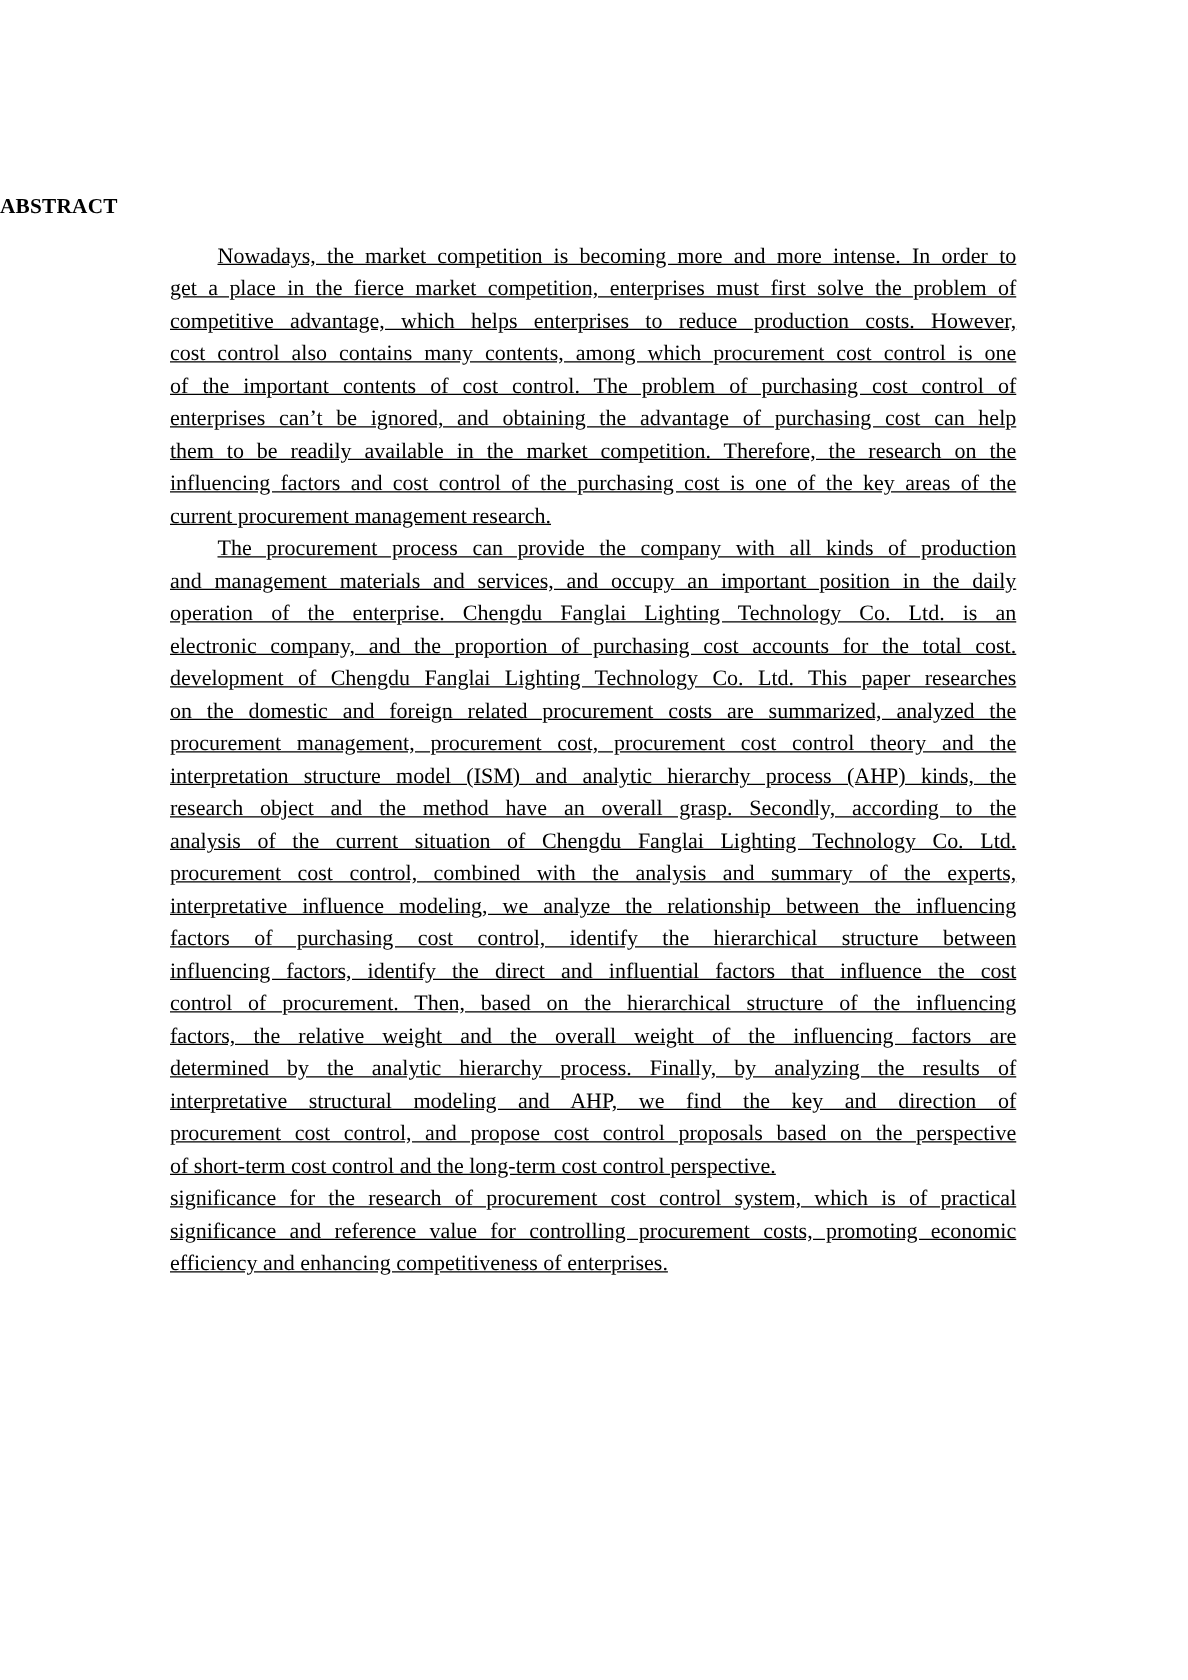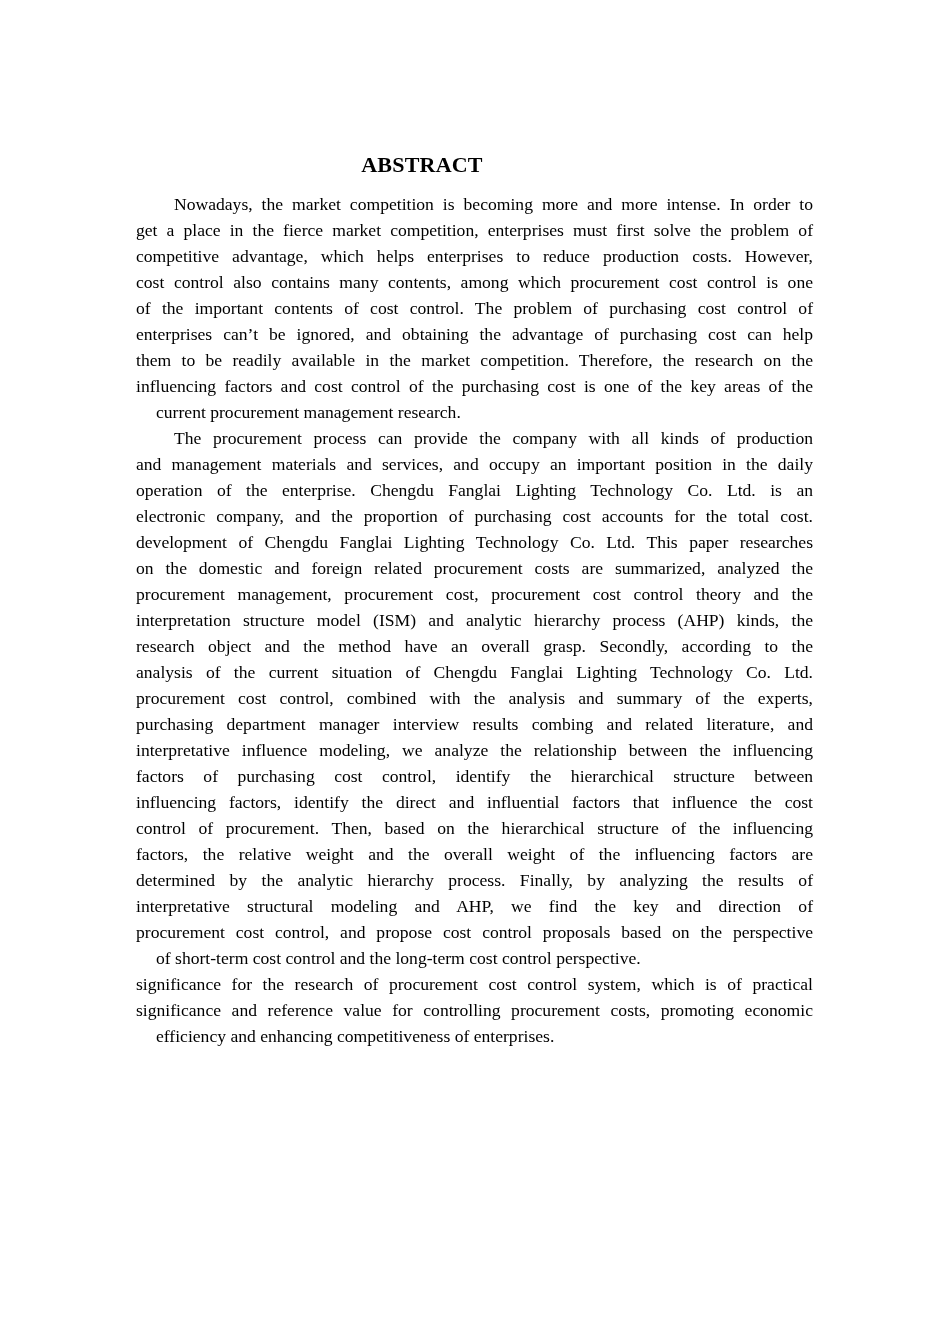--- a/index.html
+++ b/index.html
@@ -21,23 +21,23 @@
     top: 0;
     width: 950px;
     height: 1344px;
     background: #ffffff;
   }
   .title {
     position: absolute;
     left: 0;
     width: 844px;
     top: 150px;
-    text-align: center;
+    text-align: left;
     font-weight: bold;
-    font-size: 22px;
+    font-size: 17px;
     line-height: 30px;
     letter-spacing: 0.2px;
   }
   .body-text {
     position: absolute;
     left: 136px;
     top: 191px;
     width: 677px;
   }
   .para {
@@ -45,27 +45,27 @@
   }
   .line {
     display: block;
     height: 26px;
     line-height: 26px;
     font-size: 17.6px;
     text-align: justify;
     text-align-last: justify;
     white-space: nowrap;
     overflow: visible;
+    text-decoration: underline;
   }
   .line.first {
     padding-left: 38px;
   }
   .line.last {
     text-align-last: left;
-    margin-left: 20px;
   }
 </style>
 </head>
 <body>
 
 <div class="page">
   <h1 class="title" style="margin:0;">ABSTRACT</h1>
   <div class="body-text" id="body-text">
       <div class="para">
         <span class="line first">Nowadays, the market competition is becoming more and more intense. In order to</span>
@@ -83,21 +83,20 @@
         <span class="line">and management materials and services, and occupy an important position in the daily</span>
         <span class="line">operation of the enterprise. Chengdu Fanglai Lighting Technology Co. Ltd. is an</span>
         <span class="line">electronic company, and the proportion of purchasing cost accounts for the total cost.</span>
         <span class="line">development of Chengdu Fanglai Lighting Technology Co. Ltd. This paper researches</span>
         <span class="line">on the domestic and foreign related procurement costs are summarized, analyzed the</span>
         <span class="line">procurement management, procurement cost, procurement cost control theory and the</span>
         <span class="line">interpretation structure model (ISM) and analytic hierarchy process (AHP) kinds, the</span>
         <span class="line">research object and the method have an overall grasp. Secondly, according to the</span>
         <span class="line">analysis of the current situation of Chengdu Fanglai Lighting Technology Co. Ltd.</span>
         <span class="line">procurement cost control, combined with the analysis and summary of the experts,</span>
-        <span class="line">purchasing department manager interview results combing and related literature, and</span>
         <span class="line">interpretative influence modeling, we analyze the relationship between the influencing</span>
         <span class="line">factors of purchasing cost control, identify the hierarchical structure between</span>
         <span class="line">influencing factors, identify the direct and influential factors that influence the cost</span>
         <span class="line">control of procurement. Then, based on the hierarchical structure of the influencing</span>
         <span class="line">factors, the relative weight and the overall weight of the influencing factors are</span>
         <span class="line">determined by the analytic hierarchy process. Finally, by analyzing the results of</span>
         <span class="line">interpretative structural modeling and AHP, we find the key and direction of</span>
         <span class="line">procurement cost control, and propose cost control proposals based on the perspective</span>
         <span class="line last">of short-term cost control and the long-term cost control perspective.</span>
       </div>

